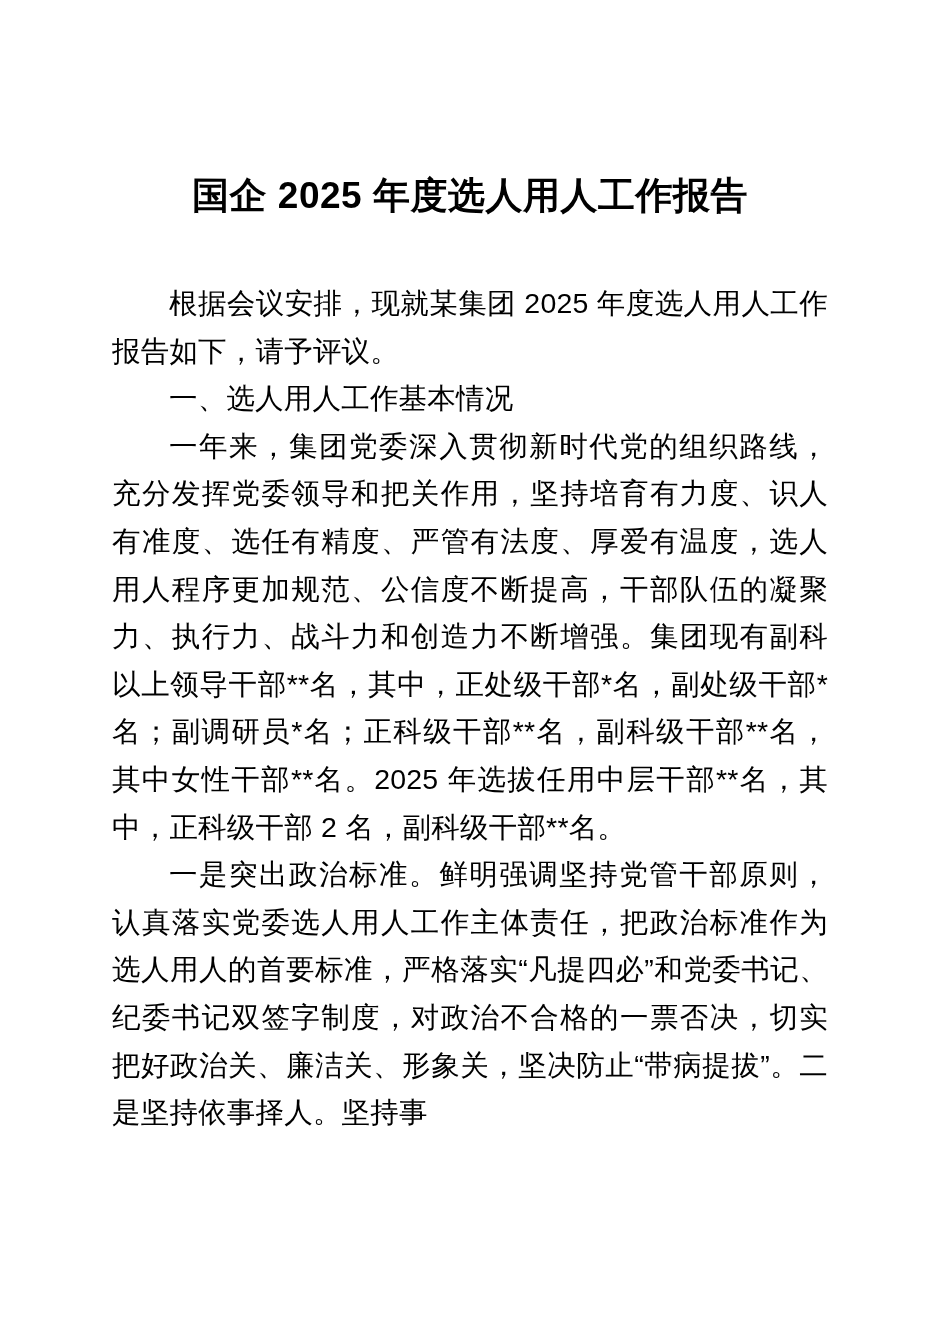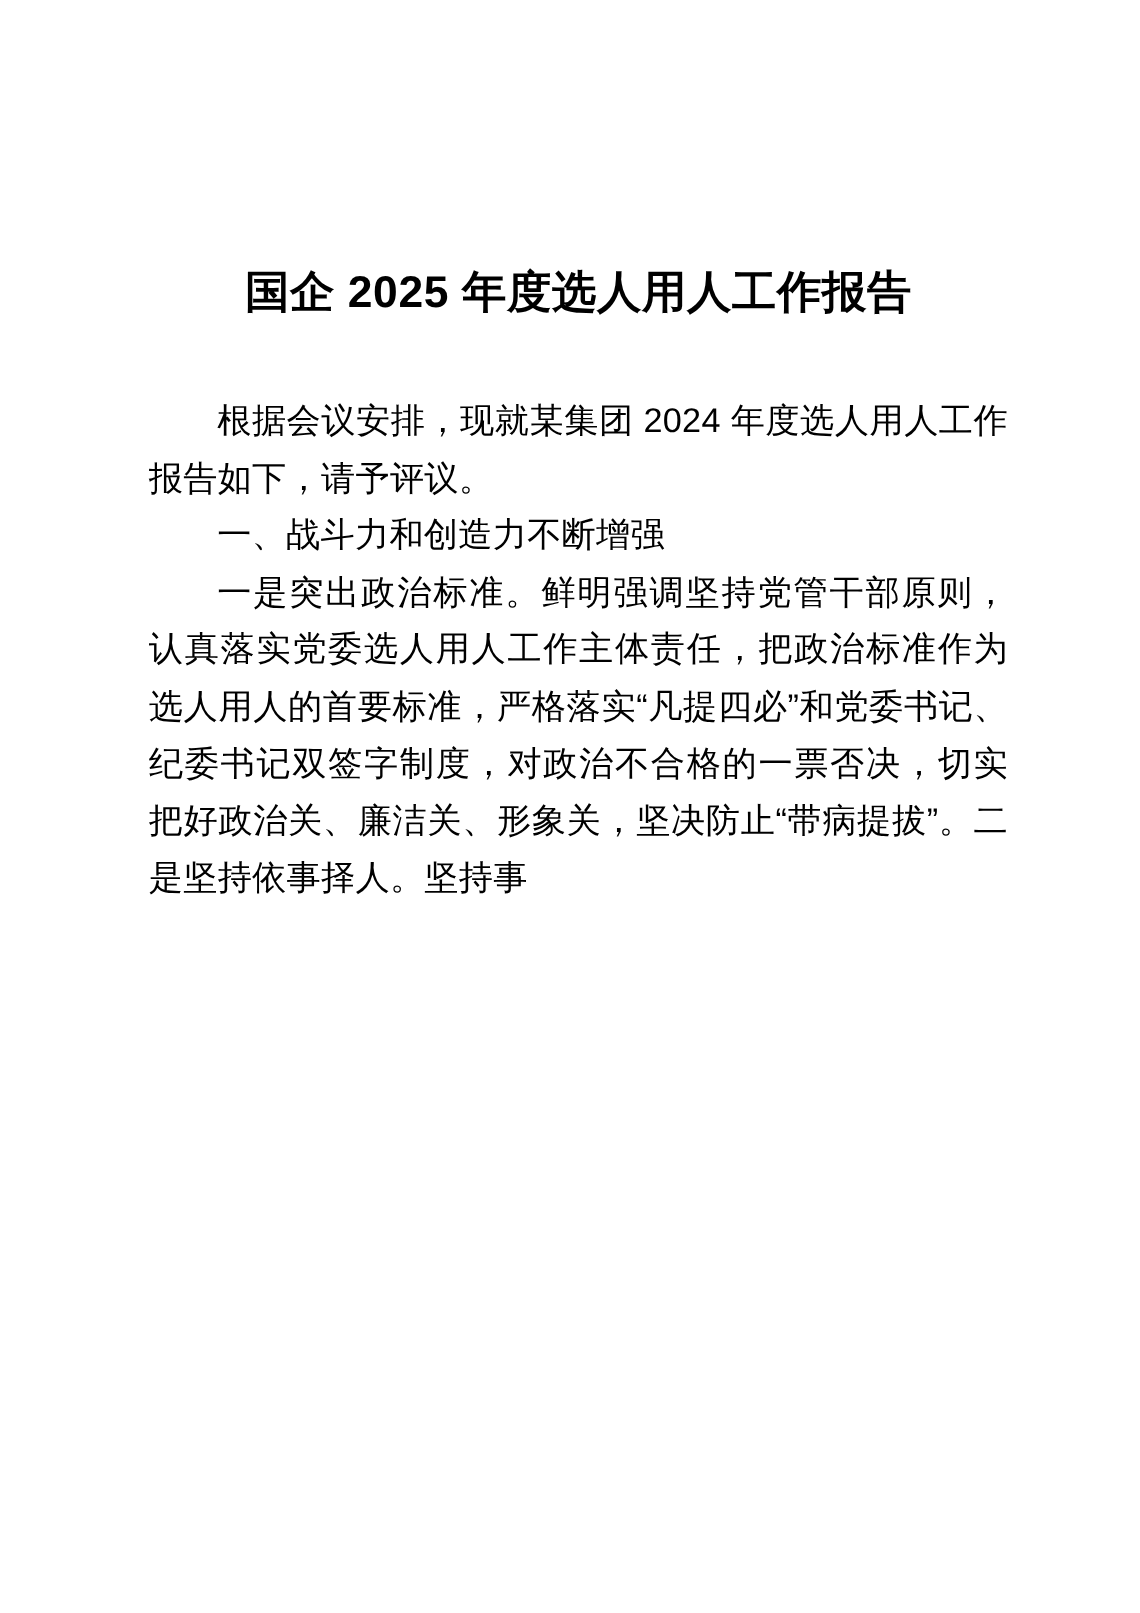--- a/index.html
+++ b/index.html
@@ -16,24 +16,23 @@
   .page {
     position: relative;
     width: 950px;
     height: 1344px;
     background: #ffffff;
     overflow: hidden;
     box-sizing: border-box;
   }
   .content {
     position: absolute;
-    left: 124px;
+    left: 112px;
     top: 0;
     width: 716px;
-    margin-top: 48px;
   }
   .doc-title {
     font-size: 37px;
     font-weight: 700;
     line-height: 48px;
     text-align: center;
     letter-spacing: 0.5px;
     margin: 0;
     padding-top: 172px;
     white-space: nowrap;
@@ -59,23 +58,24 @@
 </head>
 <body>
 
 <div class="page">
   <div class="content">
 
     <h1 class="doc-title">国企 2025 年度选人用人工作报告</h1>
 
     <div class="spacer-after-title"></div>
 
-    <p class="para">根据会议安排，现就某集团 2024 年度选人用人工作报告如下，请予评议。</p>
+    <p class="para">根据会议安排，现就某集团 2025 年度选人用人工作报告如下，请予评议。</p>
 
-    <p class="para">一、战斗力和创造力不断增强</p>
+    <p class="para">一、选人用人工作基本情况</p>
 
+    <p class="para">一年来，集团党委深入贯彻新时代党的组织路线，充分发挥党委领导和把关作用，坚持培育有力度、识人有准度、选任有精度、严管有法度、厚爱有温度，选人用人程序更加规范、公信度不断提高，干部队伍的凝聚力、执行力、战斗力和创造力不断增强。集团现有副科以上领导干部**名，其中，正处级干部*名，副处级干部*名；副调研员*名；正科级干部**名，副科级干部**名，其中女性干部**名。2025 年选拔任用中层干部**名，其中，正科级干部 2 名，副科级干部**名。</p>
 
 
 
     <p class="para">一是突出政治标准。鲜明强调坚持党管干部原则，认真落实党委选人用人工作主体责任，把政治标准作为选人用人的首要标准，严格落实“凡提四必”和党委书记、纪委书记双签字制度，对政治不合格的一票否决，切实把好政治关、廉洁关、形象关，坚决防止“带病提拔”。二是坚持依事择人。坚持事</p>
 
   </div>
 </div>
 
 </body></html>

